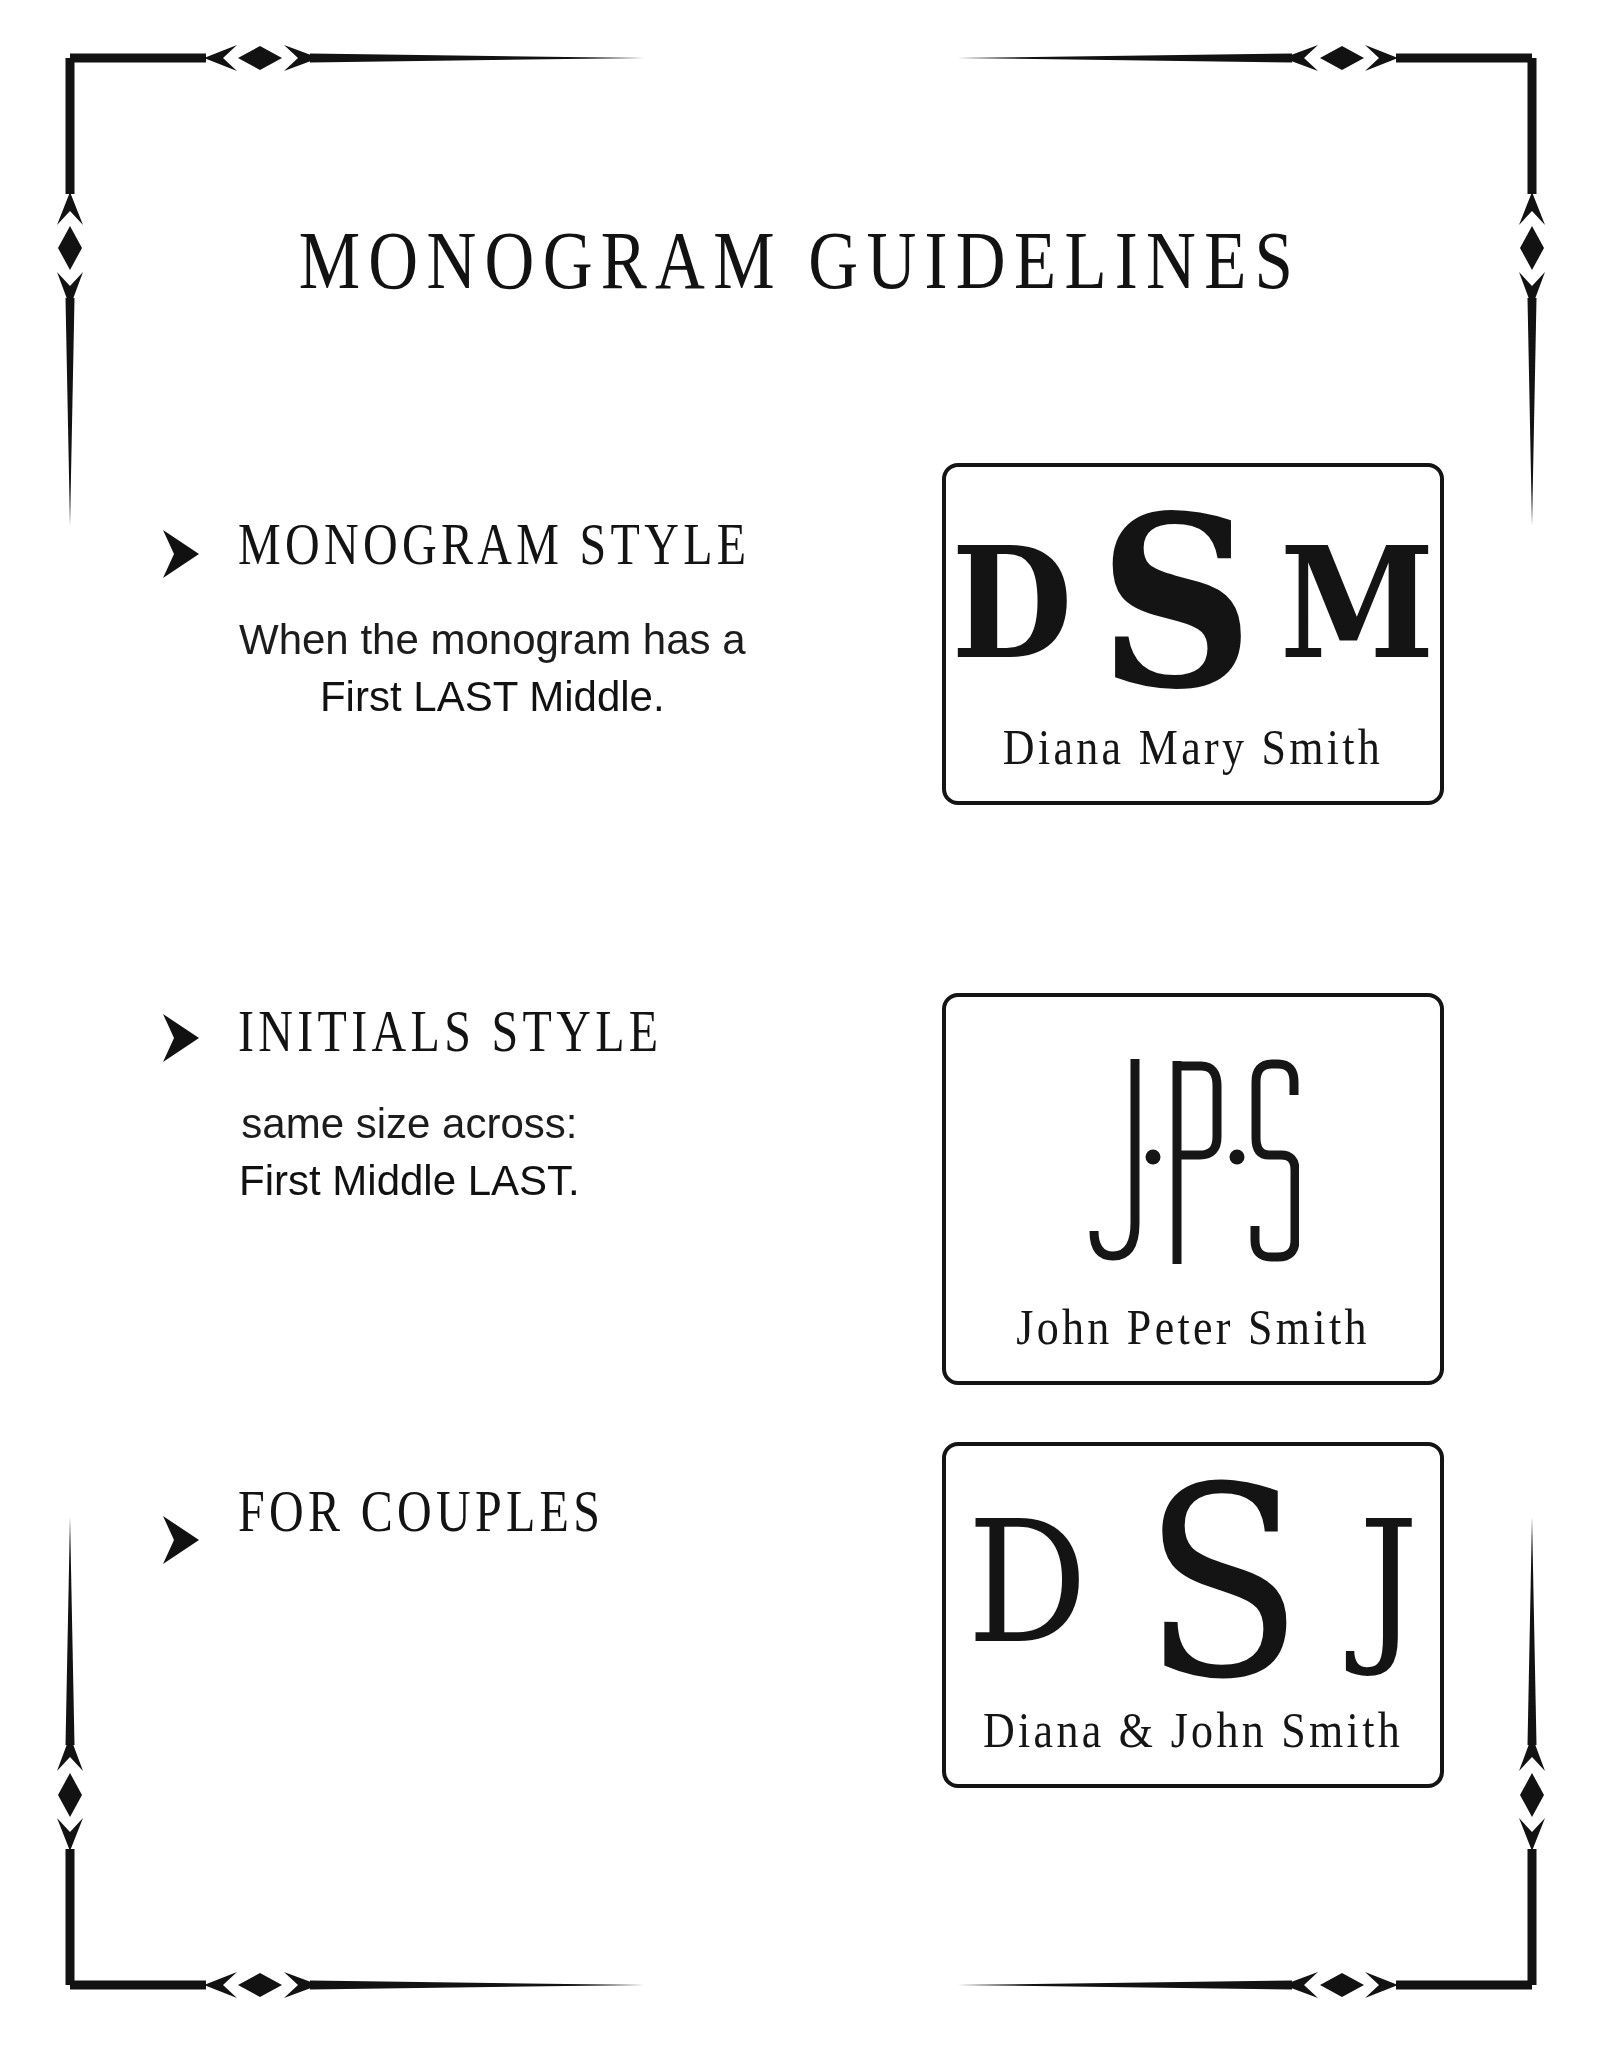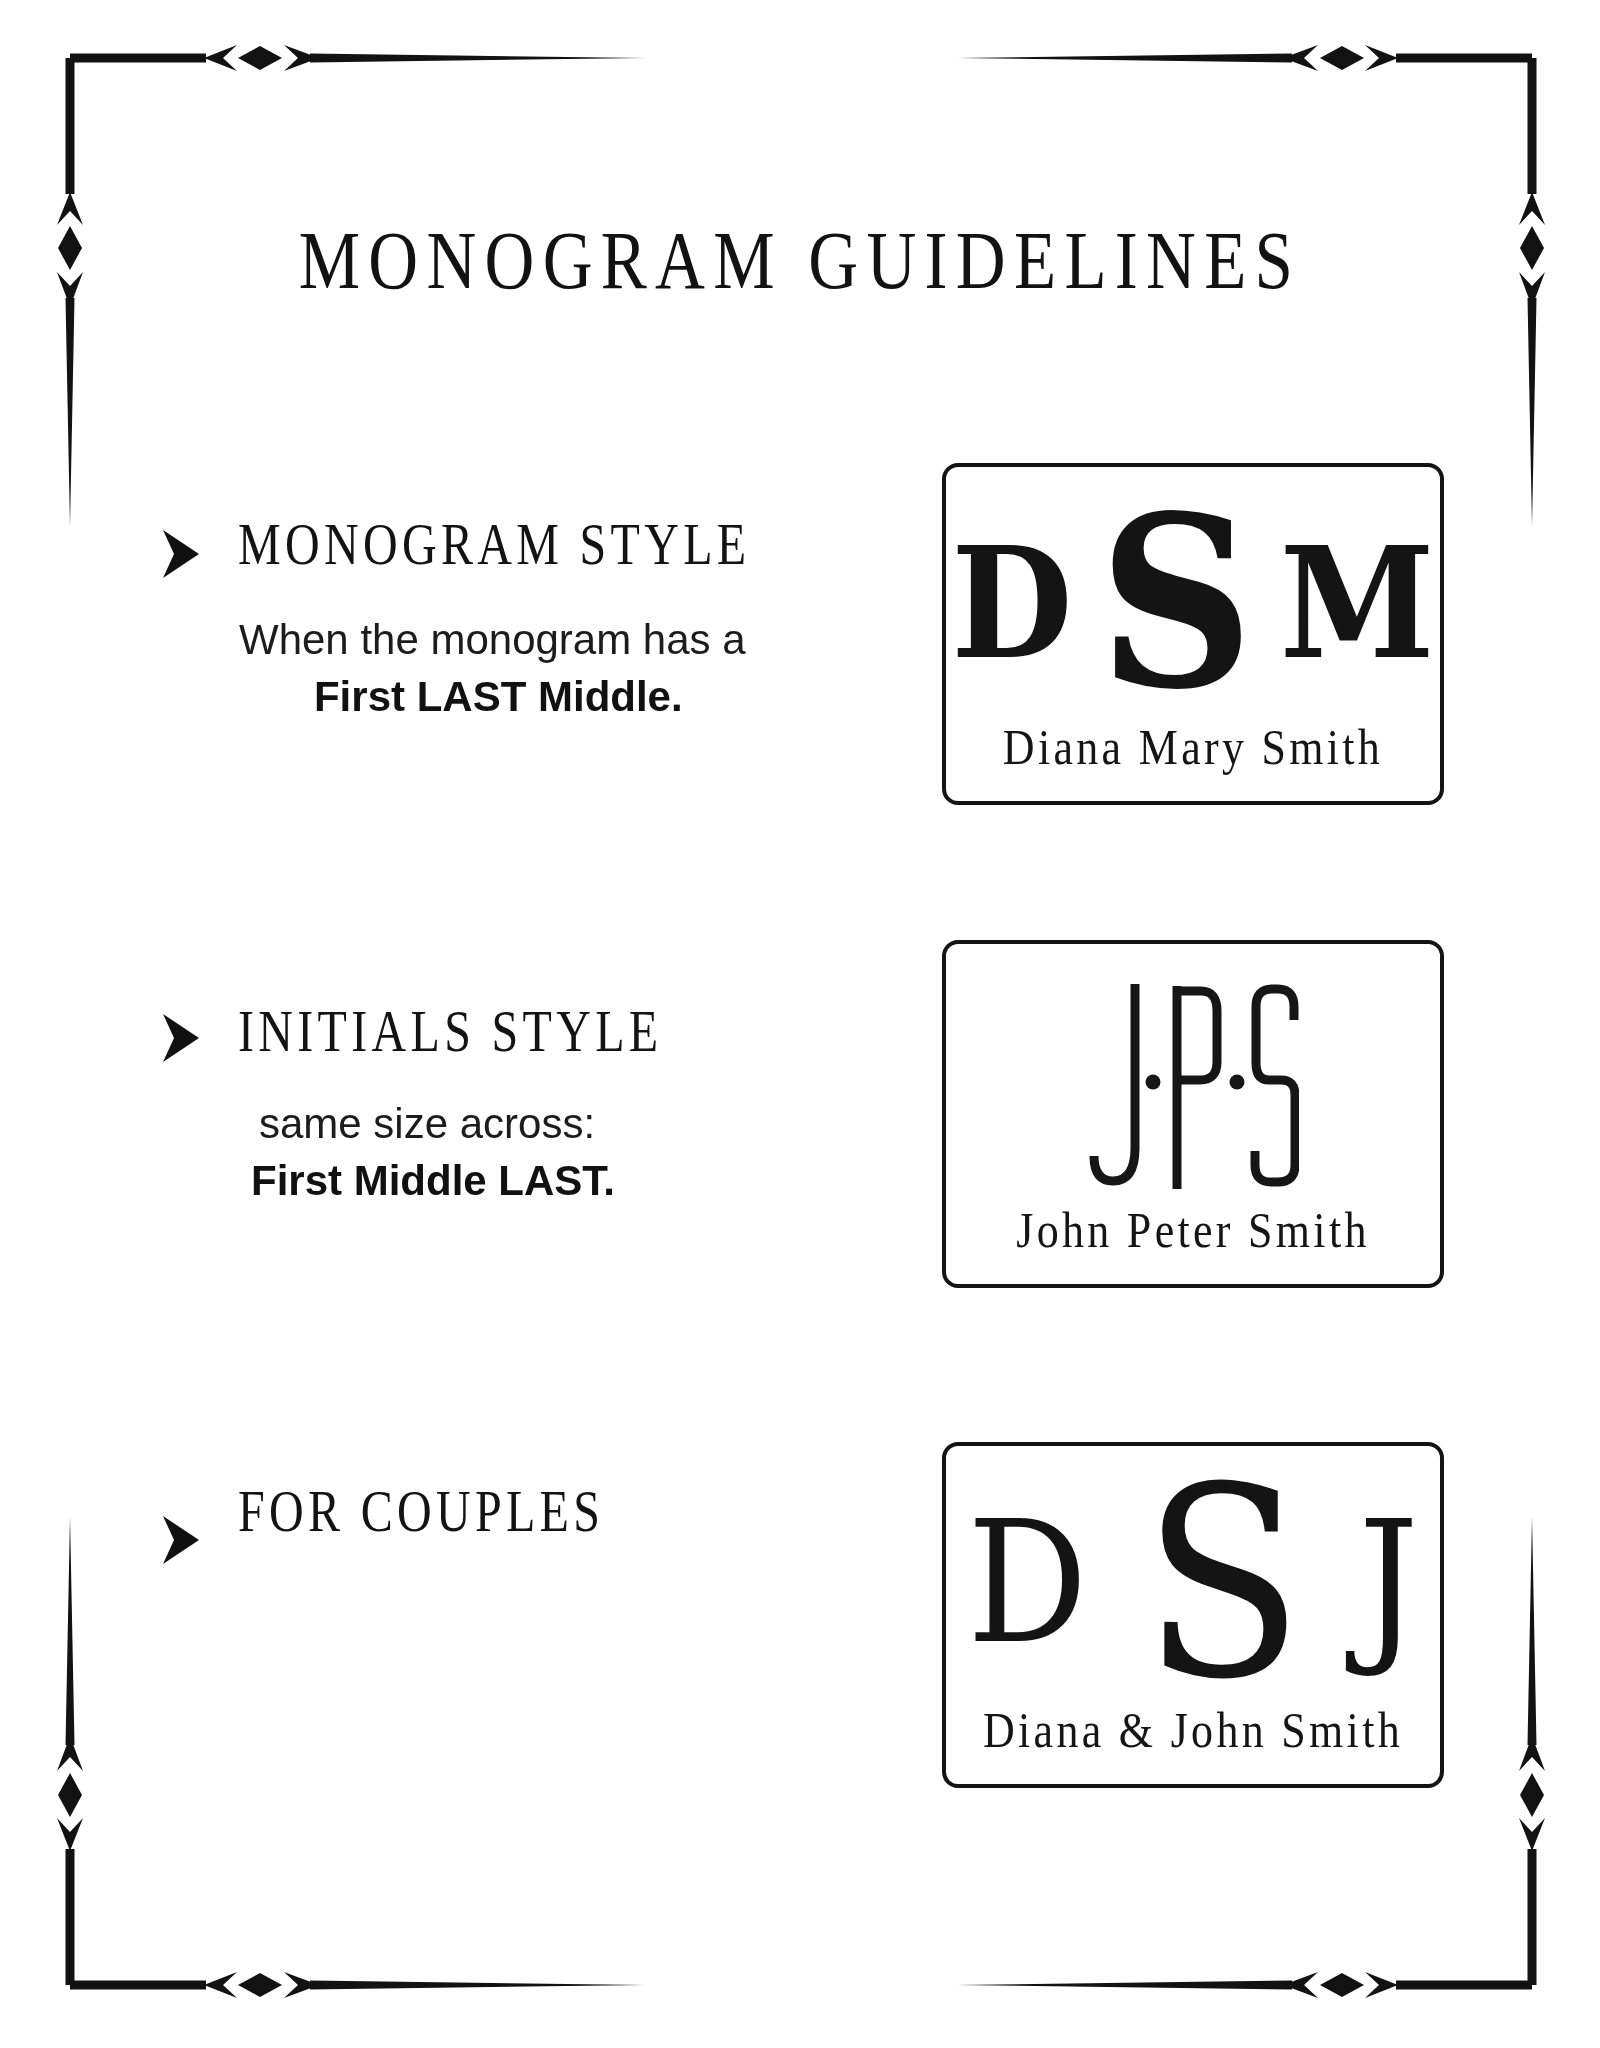--- a/index.html
+++ b/index.html
@@ -16,21 +16,21 @@
   .bullet{position:absolute;left:161px;width:40px;height:52px;}
   .bullet svg{display:block;width:40px;height:52px;}
   .heading{
     position:absolute;left:238px;font-family:"Liberation Serif", serif;
     font-size:48px;letter-spacing:0.09em;color:#131313;line-height:1;
     transform:scaleY(1.25);transform-origin:left top;white-space:nowrap;
   }
   .body{
     position:absolute;left:239px;font-size:42px;line-height:57px;color:#1c1c1c;text-align:center;
   }
-  .body .bold{font-weight:700;color:#111111;margin-left:12px;}
+  .body .bold{font-weight:400;color:#111111;}
   .card{
     position:absolute;left:942px;width:502px;background:#ffffff;
     border:4px solid #141414;border-radius:16px;box-sizing:border-box;
     display:flex;flex-direction:column;align-items:center;
     padding:18px 10px 24px 10px;
   }
   .card .monozone{flex:1 1 auto;display:flex;align-items:center;justify-content:center;}
   .mono{display:flex;align-items:center;transform:scaleY(1.1);}
   .mono-fishtail{font-family:"DejaVu Serif", serif;font-weight:700;color:#141414;gap:26px;}
   .mono-fishtail .side{font-size:140px;line-height:.9;}
@@ -103,21 +103,21 @@
 <div class="bullet" style="top:1012px">
   <svg viewBox="0 0 40 52" aria-hidden="true">
       <polygon points="2,2 38,26 2,50 13,26" fill="#111111"></polygon>
     </svg>
 </div>
 <div class="heading" style="top:1001px">INITIALS STYLE</div>
 <div class="body" style="top:1095px">
   <div>same size across:</div>
   <div class="bold">First Middle LAST.</div>
 </div>
-<div class="card" style="top:940px;height:348px">
+<div class="card" style="top:993px;height:392px">
   <div class="monozone">
 
     <svg class="jps" width="212" height="217" viewBox="0 0 212 217" fill="none" stroke="#161616" stroke-width="9" aria-label="J·P·S">
       <path d="M48 6 V170 Q48 203 26 203 Q7 203 7 178"></path>
       <circle cx="66" cy="104" r="7.5" fill="#161616" stroke="none"></circle>
       <path d="M90 8 V211"></path>
       <path d="M90 13 H114 Q130 13 130 33 V84 Q130 102 113 102 H90"></path>
       <circle cx="150" cy="104" r="7.5" fill="#161616" stroke="none"></circle>
       <path d="M207 42 V29 Q207 11 191 11 H185 Q169 11 169 29 V85 Q169 102 182 102 H194 Q208 102 208 117 V187 Q208 204 191 204 H184 Q168 204 168 187 V173"></path>
     </svg>

